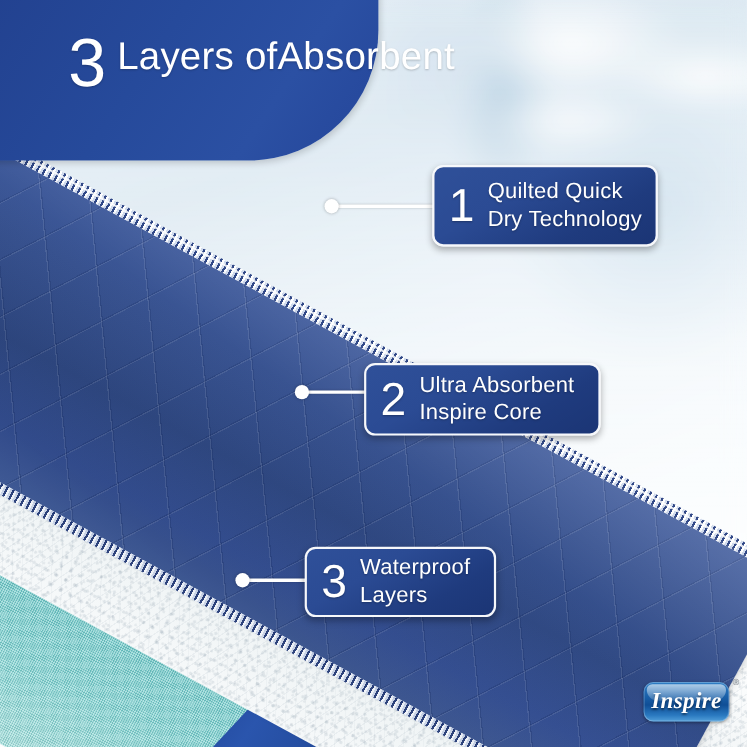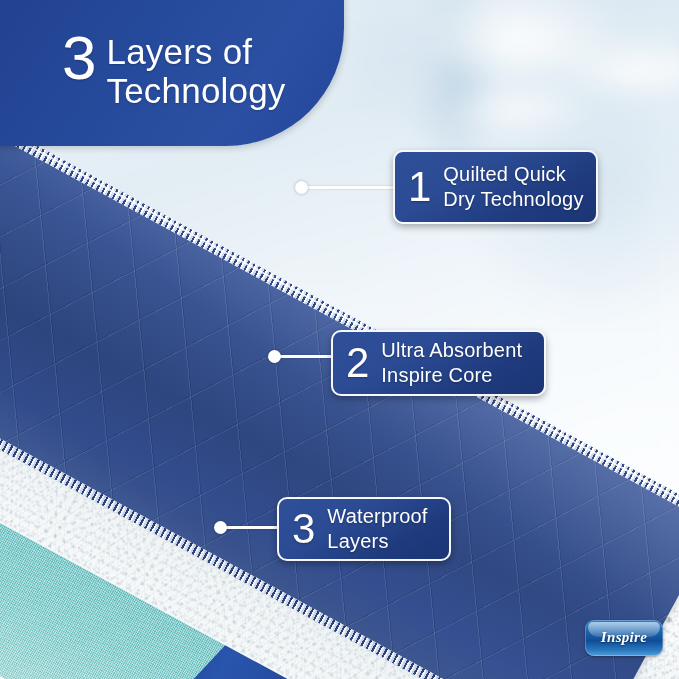--- a/index.html
+++ b/index.html
@@ -187,21 +187,21 @@
   .title-number {
     font-size: 62px;
     line-height: 0.94;
     font-weight: 400;
     letter-spacing: -1px;
     margin-right: 11px;
     text-shadow: 0 1px 2px rgba(0,0,0,0.25);
   }
   .title-lines {
     display: flex;
-    flex-direction: column;
+    flex-direction: row;
     padding-top: 3px;
   }
   .title-line {
     font-size: 35px;
     line-height: 1.12;
     font-weight: 500;
     letter-spacing: 0.2px;
     text-shadow: 0 1px 2px rgba(0,0,0,0.22);
     white-space: nowrap;
   }
@@ -295,21 +295,21 @@
   .logo-text {
     position: absolute;
     inset: 0;
     display: flex;
     align-items: center;
     justify-content: center;
     color: #ffffff;
     font-family: "Liberation Serif", serif;
     font-style: italic;
     font-weight: 700;
-    font-size: 15px;
+    font-size: 21px;
     letter-spacing: 0.3px;
     text-shadow: 0 1px 2px rgba(0,0,0,0.45);
     padding-bottom: 1px;
   }
   .logo-tm {
     position: absolute;
     right: -9px;
     top: -3px;
     font-size: 8px;
     color: #8a8f95;
@@ -340,21 +340,21 @@
     </div>
     <div class="quilt-sheen"></div>
     <div class="quilt-stitch-bottom"></div>
   </div>
 
   <div class="title-banner"></div>
   <div class="title-text">
     <div class="title-number">3</div>
     <div class="title-lines">
       <div class="title-line">Layers of</div>
-      <div class="title-line">Technology</div>
+      <div class="title-line">Absorbent</div>
     </div>
   </div>
 
   <div class="leader-line" id="leader-line-1"></div>
   <div class="leader-dot" id="leader-dot-1"></div>
   <div class="leader-line" id="leader-line-2"></div>
   <div class="leader-dot" id="leader-dot-2"></div>
   <div class="leader-line" id="leader-line-3"></div>
   <div class="leader-dot" id="leader-dot-3"></div>
 

